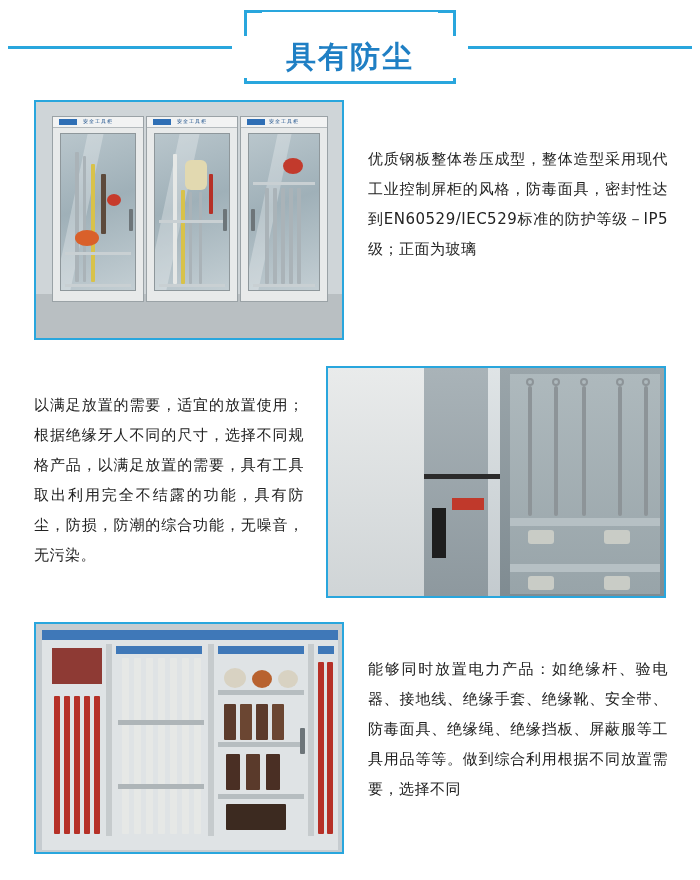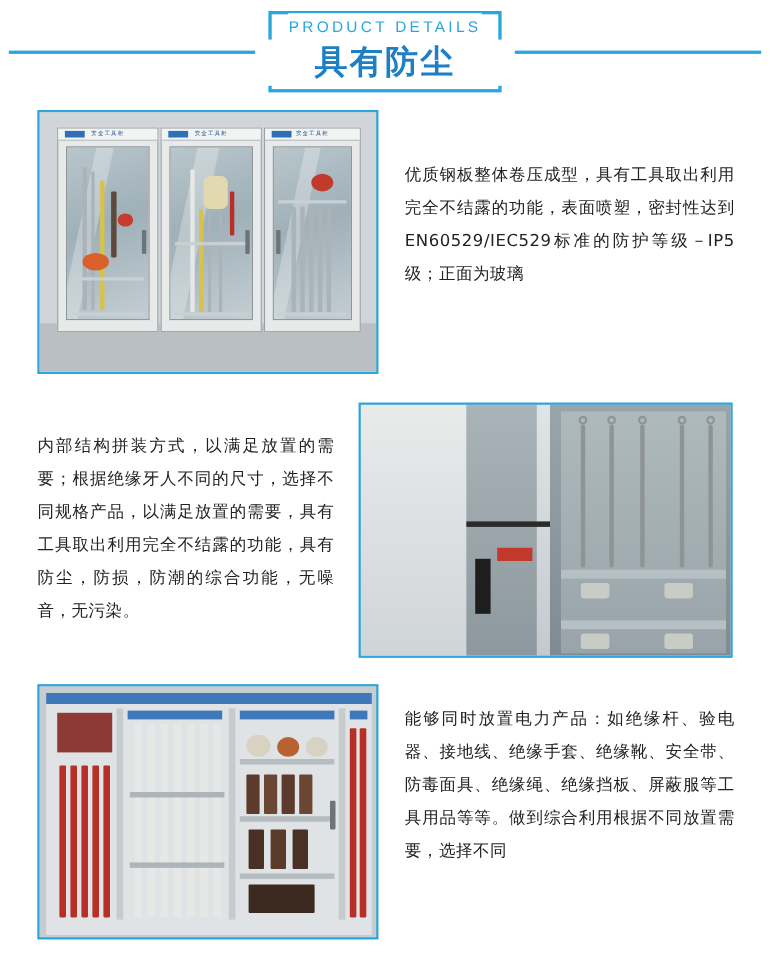--- a/index.html
+++ b/index.html
@@ -144,21 +144,20 @@
 </head>
 <body>
 
 <div class="page">
 
   <div class="banner">
     <div class="banner-rule left"></div>
     <div class="banner-rule right"></div>
     <div class="banner-box"></div>
     <div class="banner-en-mask"></div>
-    <div class="banner-en">PRODUCT DETAILS</div>
     <div class="banner-cn">具有防尘</div>
   </div>
 
   <div class="section" style="top:96px;height:250px;">
 
     <div class="photo" style="left:34px; top:0px; width:310px; height:240px;">
       <div class="cab-room"></div>
       <div class="floor" style="height:44px;"></div>
 
       <div class="cab" style="left:16px; top:14px; width:92px; height:186px;">
@@ -209,21 +208,21 @@
           <div class="rod grey" style="left:32px; top:54px; width:4px; height:96px;"></div>
           <div class="rod grey" style="left:40px; top:54px; width:4px; height:96px;"></div>
           <div class="rod grey" style="left:48px; top:54px; width:4px; height:96px;"></div>
           <div class="shelf" style="left:4px; top:48px; right:4px; height:3px;"></div>
           <div class="shelf" style="left:4px; top:150px; right:4px; height:3px;"></div>
         </div>
         <div class="handle" style="left:10px; top:92px; width:4px; height:22px;"></div>
       </div>
     </div>
 
-    <div class="caption" style="left:368px; top:44px; width:300px;">优质钢板整体卷压成型，具有工具取出利用完全不结露的功能，表面喷塑，密封性达到EN60529/IEC529标准的防护等级－IP5级；正面为玻璃</div>
+    <div class="caption" style="left:368px; top:44px; width:300px;">优质钢板整体卷压成型，整体造型采用现代工业控制屏柜的风格，防毒面具，密封性达到EN60529/IEC529标准的防护等级－IP5级；正面为玻璃</div>
   </div>
 
   <div class="section" style="top:362px;height:240px;">
 
     <div class="photo" style="left:326px; top:0px; width:340px; height:232px;">
       <div class="cab-room" style="background:#c8ced1;"></div>
 
       <div class="steel-light" style="left:0; top:0; width:96px; height:232px; background:linear-gradient(180deg,#e9ebeb,#cfd4d6);"></div>
 
       <div class="steel-panel" style="left:96px; top:0; width:76px; height:232px;"></div>
@@ -247,21 +246,21 @@
       <div class="hook-head" style="left:314px; top:10px;"></div>
 
       <div class="shelf" style="left:182px; top:150px; width:150px; height:8px; background:#b6c0c4;"></div>
       <div class="shelf" style="left:182px; top:196px; width:150px; height:8px; background:#b6c0c4;"></div>
       <div class="blob" style="left:200px; top:162px; width:26px; height:14px; background:#c9ccc6; border-radius:3px;"></div>
       <div class="blob" style="left:276px; top:162px; width:26px; height:14px; background:#c9ccc6; border-radius:3px;"></div>
       <div class="blob" style="left:200px; top:208px; width:26px; height:14px; background:#c9ccc6; border-radius:3px;"></div>
       <div class="blob" style="left:276px; top:208px; width:26px; height:14px; background:#c9ccc6; border-radius:3px;"></div>
     </div>
 
-    <div class="caption" style="left:34px; top:24px; width:270px;">内部结构拼装方式，以满足放置的需要；根据绝缘牙人不同的尺寸，选择不同规格产品，以满足放置的需要，具有工具取出利用完全不结露的功能，具有防尘，防损，防潮的综合功能，无噪音，无污染。</div>
+    <div class="caption" style="left:34px; top:24px; width:270px;">以满足放置的需要，适宜的放置使用；根据绝缘牙人不同的尺寸，选择不同规格产品，以满足放置的需要，具有工具取出利用完全不结露的功能，具有防尘，防损，防潮的综合功能，无噪音，无污染。</div>
   </div>
 
   <div class="section" style="top:618px;height:250px;">
 
     <div class="photo" style="left:34px; top:0px; width:310px; height:232px;">
       <div class="cab-room" style="background:#c6ccd0;"></div>
       <div class="bot-frame" style="left:6px; top:6px; width:296px; height:220px;"></div>
       <div class="blue-bar" style="left:6px; top:6px; width:296px; height:10px;"></div>
 
       <div class="maroon-panel" style="left:16px; top:24px; width:50px; height:36px;"></div>
@@ -300,16 +299,16 @@
       <div class="rod dark" style="left:230px; top:130px; width:14px; height:36px; background:#4a2f24;"></div>
       <div class="rod dark" style="left:190px; top:180px; width:60px; height:26px; background:#3c2a20;"></div>
 
       <div class="steel-light" style="left:272px; top:20px; width:6px; height:192px; background:#c6cbcd;"></div>
       <div class="blue-bar" style="left:282px; top:22px; width:16px; height:8px;"></div>
       <div class="rod red" style="left:282px; top:38px; width:6px; height:172px;"></div>
       <div class="rod red" style="left:291px; top:38px; width:6px; height:172px;"></div>
       <div class="handle" style="left:264px; top:104px; width:5px; height:26px;"></div>
     </div>
 
-    <div class="caption" style="left:368px; top:16px; width:300px;">能够同时放置电力产品：如绝缘杆、验电器、接地线、绝缘手套、绝缘靴、安全带、防毒面具、绝缘绳、绝缘挡板、屏蔽服等工具用品等等。做到综合利用根据不同放置需要，选择不同</div>
+    <div class="caption" style="left:368px; top:32px; width:300px;">能够同时放置电力产品：如绝缘杆、验电器、接地线、绝缘手套、绝缘靴、安全带、防毒面具、绝缘绳、绝缘挡板、屏蔽服等工具用品等等。做到综合利用根据不同放置需要，选择不同</div>
   </div>
 
 </div>
 
 </body></html>

